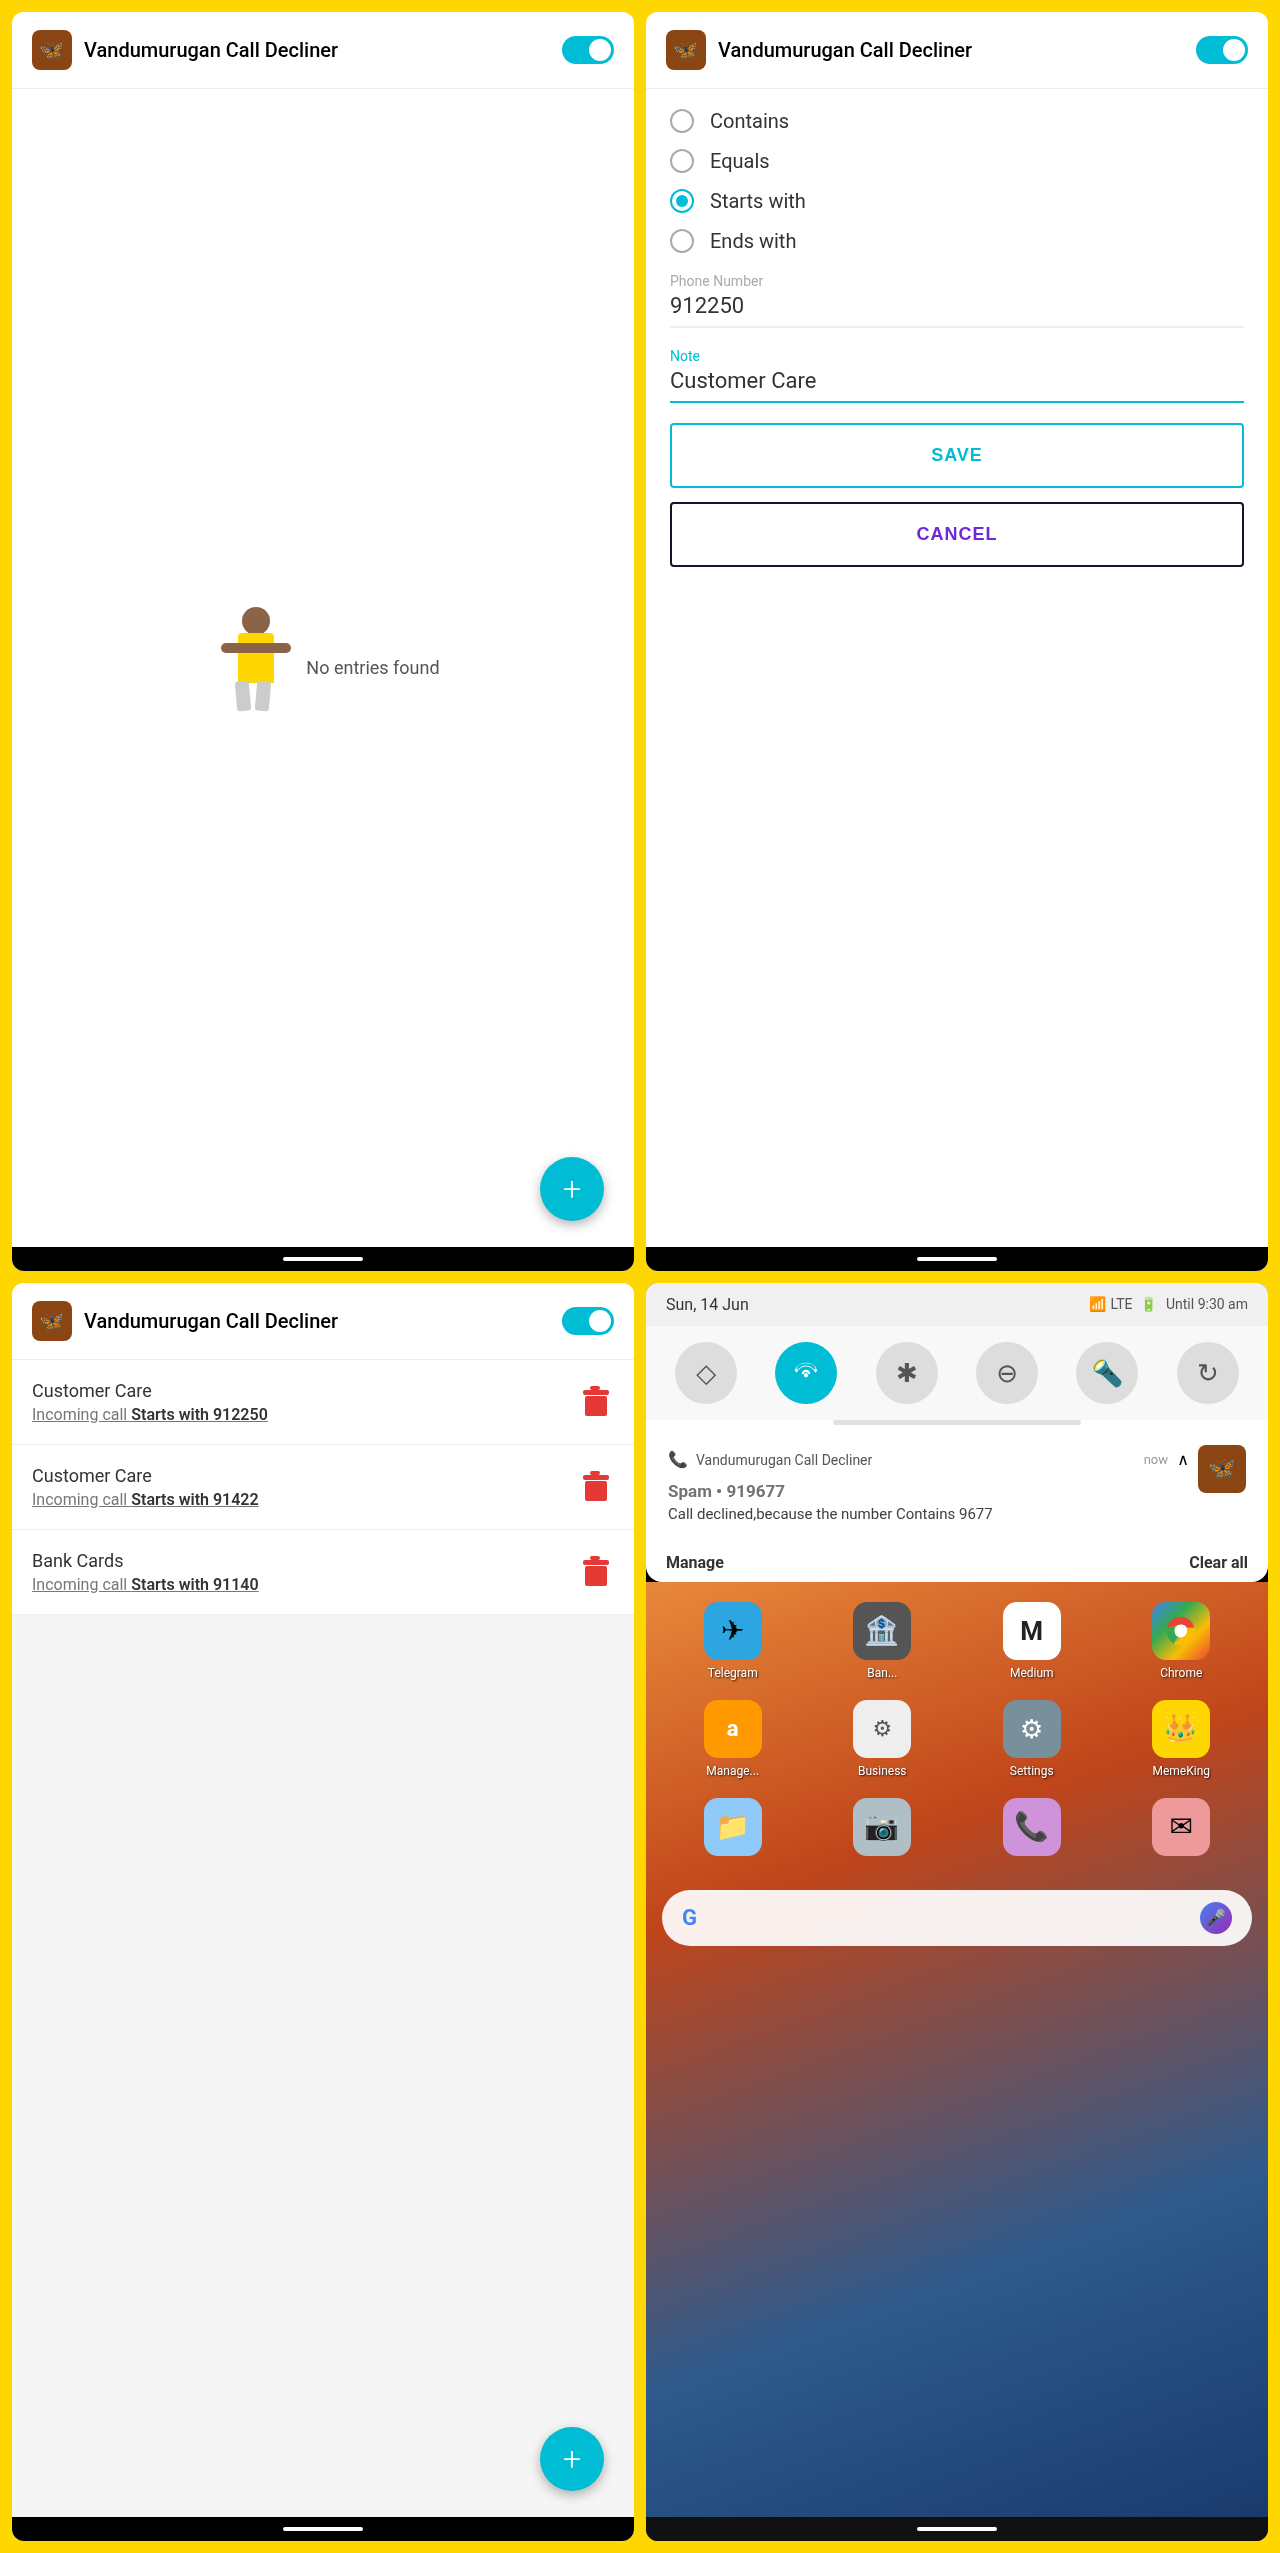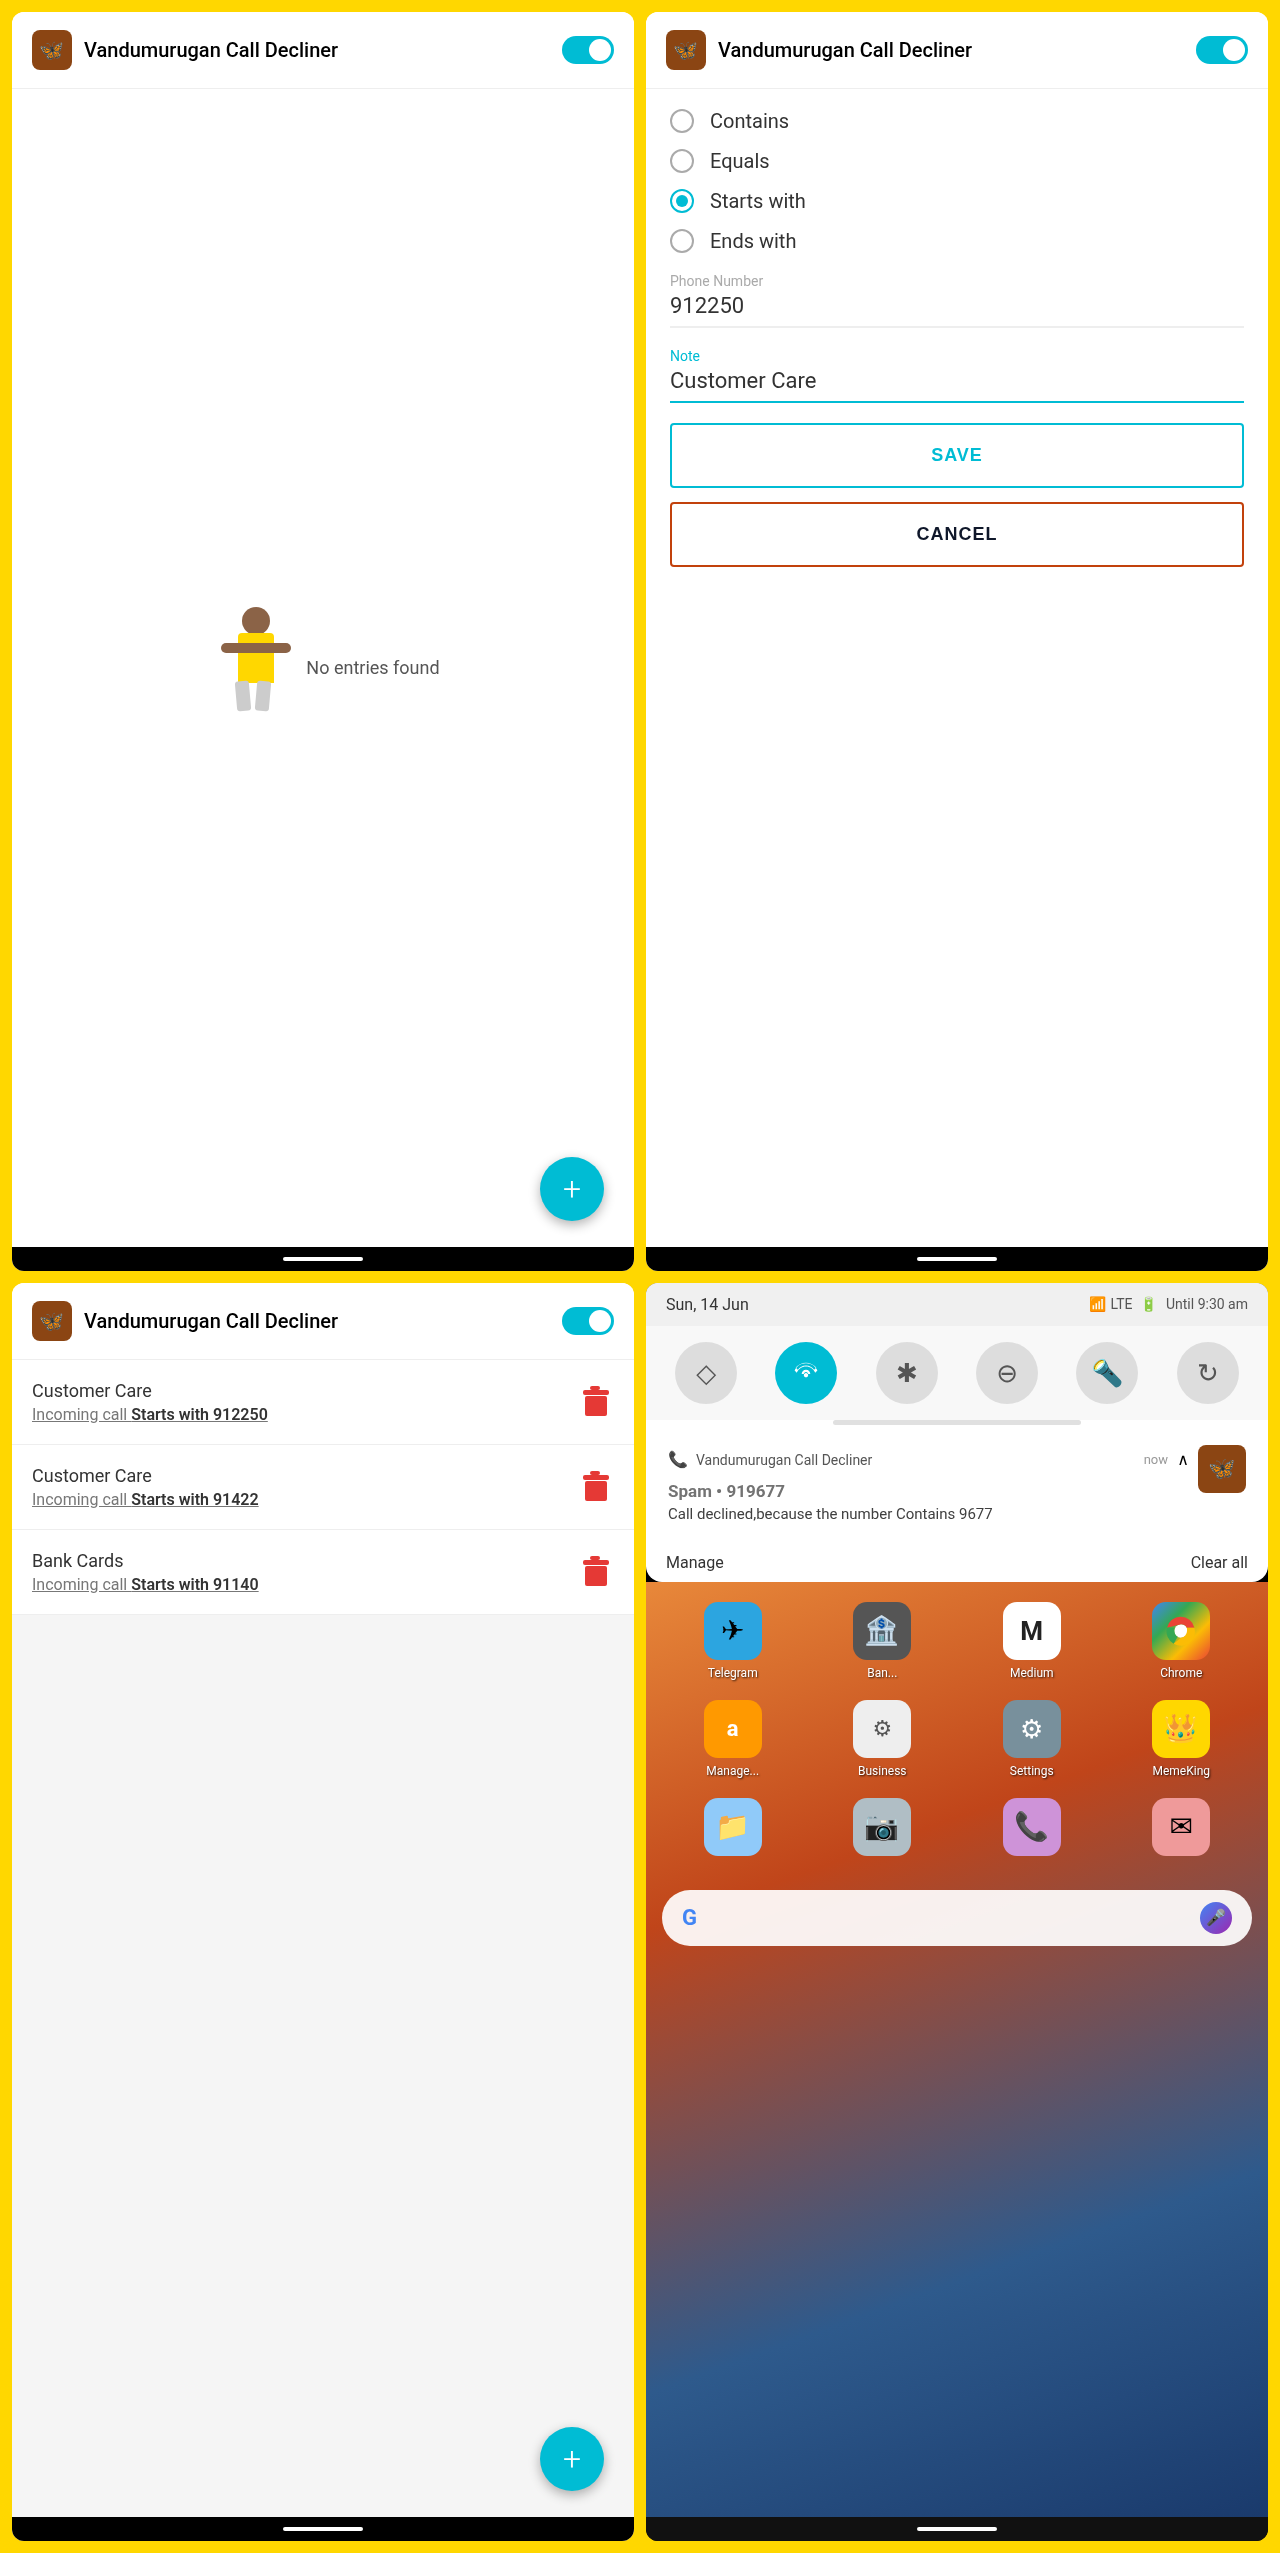--- a/index.html
+++ b/index.html
@@ -191,22 +191,22 @@
       cursor: pointer;
       letter-spacing: 1px;
     }
     .btn-cancel {
       display: block;
       width: 100%;
       padding: 20px;
       text-align: center;
       font-size: 18px;
       font-weight: 600;
-      color: #0f172a;
-      border: 2px solid #c2410c;
+      color: #6d28d9;
+      border: 2px solid #0f172a;
       background: #fff;
       border-radius: 4px;
       cursor: pointer;
       letter-spacing: 1px;
     }
 
     
     .list-content {
       flex: 1;
       background: #f5f5f5;
@@ -394,21 +394,21 @@
       font-size: 22px;
     }
     .notif-manage-row {
       display: flex;
       justify-content: space-between;
       padding: 10px 20px;
     }
     .notif-action {
       font-size: 16px;
       color: #333;
-      font-weight: 400;
+      font-weight: 700;
       cursor: pointer;
     }
     .homescreen-bg {
       flex: 1;
       background: linear-gradient(160deg, #e8883a 0%, #c0451a 30%, #2e5a8c 70%, #1a3a6c 100%);
       position: relative;
       overflow: hidden;
     }
     .homescreen-apps {
       display: grid;

